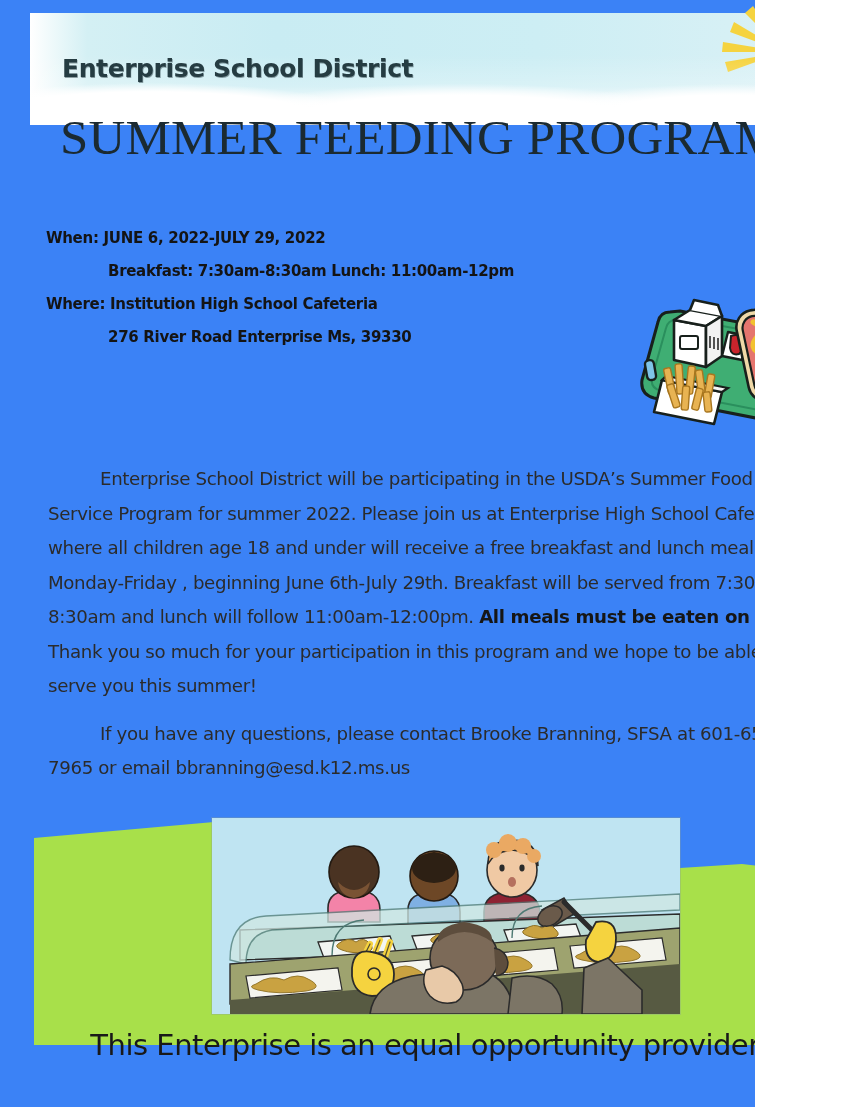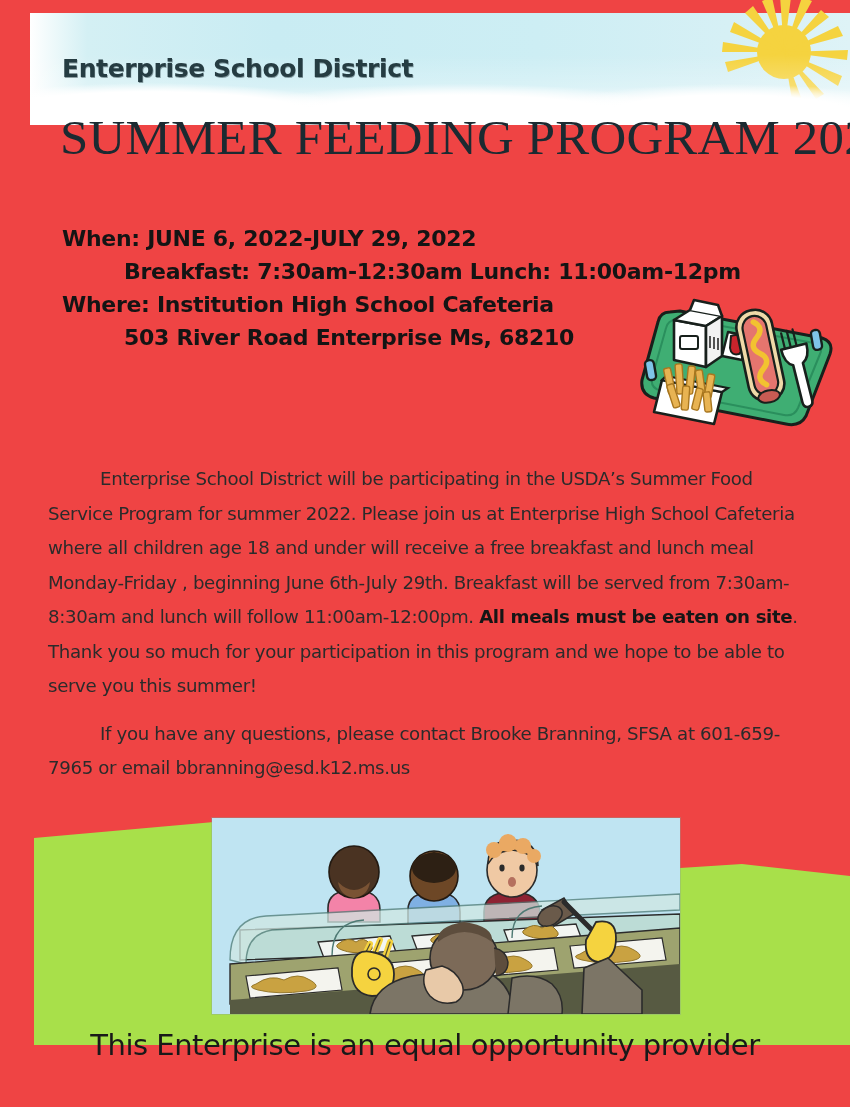--- a/index.html
+++ b/index.html
@@ -6,24 +6,24 @@
   html, body {
     margin: 0;
     padding: 0;
     background: #ffffff;
   }
   body {
     font-family: "Liberation Sans", sans-serif;
   }
   #flyer {
     position: relative;
-    width: 850px;
+    width: 755px;
     height: 1107px;
     overflow: hidden;
-    background: #ef4444;
+    background: #3b82f6;
   }
 
   
   .sky-band {
     position: absolute;
     left: 30px;
     top: 13px;
     width: 820px;
     height: 104px;
     background:
@@ -76,26 +76,26 @@
     font-size: 48px;
     letter-spacing: 0.2px;
     color: #1b2a31;
     white-space: nowrap;
     transform: scaleX(1.06);
     transform-origin: left top;
   }
 
   .details {
     position: absolute;
-    left: 62px;
+    left: 46px;
     top: 222px;
     width: 620px;
     font-family: "DejaVu Sans", sans-serif;
     font-weight: bold;
-    font-size: 22px;
+    font-size: 15px;
     line-height: 33px;
     color: #141414;
     letter-spacing: -0.3px;
   }
   .details .indent { display: block; padding-left: 62px; }
   .details .row { display: block; white-space: nowrap; }
 
   
   .tray-art {
     position: absolute;
@@ -179,23 +179,23 @@
   </svg>
 
   <div class="sky-cloud"></div>
 
   <div class="district-name">Enterprise School District</div>
 
   <div class="flyer-title">SUMMER FEEDING PROGRAM 2022</div>
 
   <div class="details">
     <span class="row">When: JUNE 6, 2022-JULY 29, 2022</span>
-    <span class="row indent">Breakfast: 7:30am-12:30am  Lunch: 11:00am-12pm</span>
+    <span class="row indent">Breakfast: 7:30am-8:30am  Lunch: 11:00am-12pm</span>
     <span class="row">Where: Institution High School Cafeteria</span>
-    <span class="row indent">503 River Road Enterprise Ms, 68210</span>
+    <span class="row indent">276 River Road Enterprise Ms, 39330</span>
   </div>
 
   <svg class="tray-art" viewBox="0 0 200 148">
 
     <path d="M34 28 Q24 28 22 38 L6 96 Q4 110 18 114 L150 140 Q164 143 170 132 L194 70 Q198 58 186 54 L44 27 Z" fill="#3fae73" stroke="#18201c" stroke-width="3" stroke-linejoin="round"></path>
 
     <path d="M40 36 Q32 36 30 44 L16 94 Q14 104 25 107 L148 131 Q158 133 162 124 L184 70 Q188 61 178 59 L48 35 Z" fill="none" stroke="#1d7a4f" stroke-width="2" opacity="0.6"></path>
 
     <rect x="10" y="76" width="9" height="20" rx="4" fill="#7fc4e8" stroke="#18201c" stroke-width="2.4" transform="rotate(-10 15 86)"></rect>
     <rect x="176" y="46" width="9" height="20" rx="4" fill="#7fc4e8" stroke="#18201c" stroke-width="2.4" transform="rotate(-10 180 56)"></rect>

